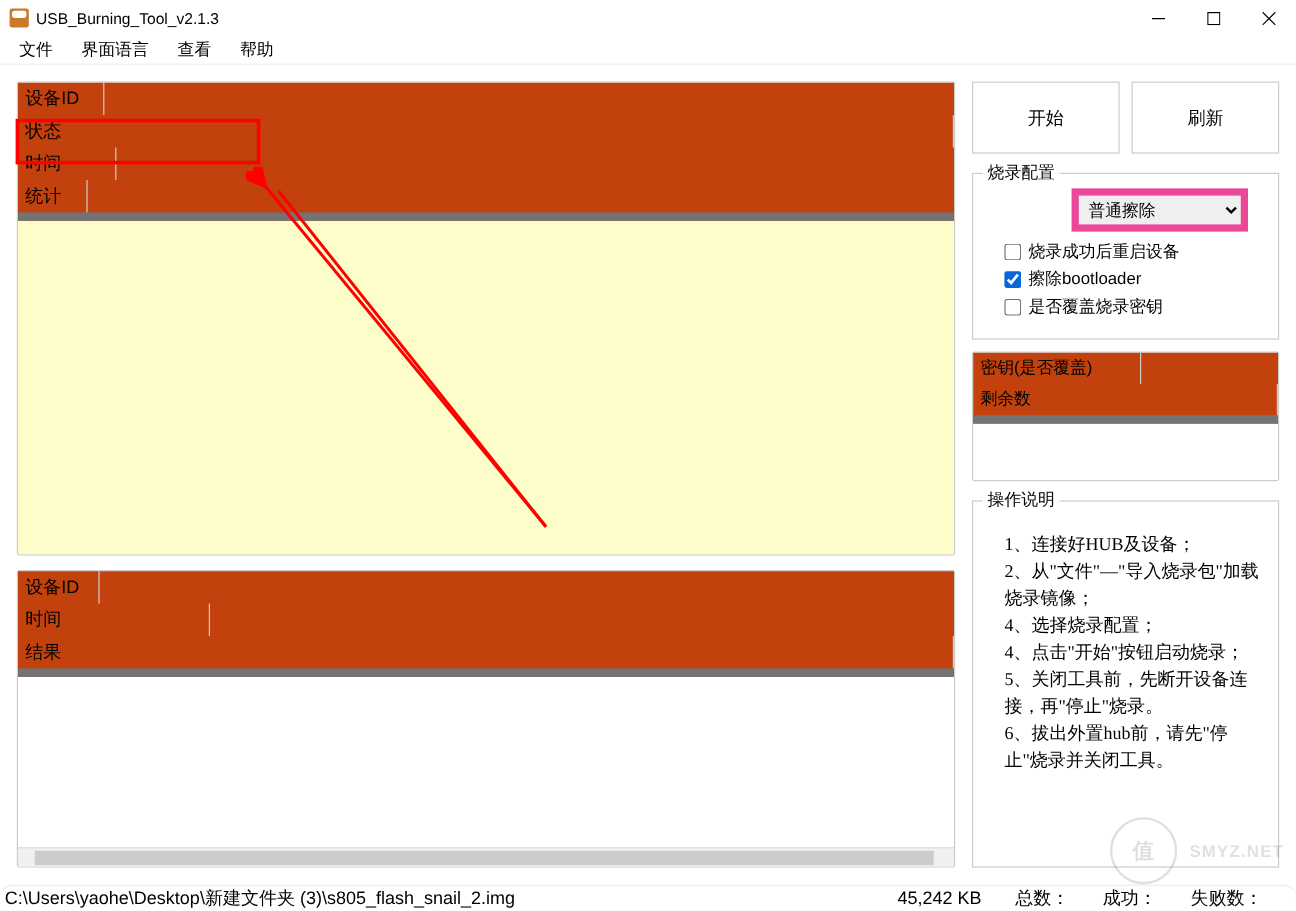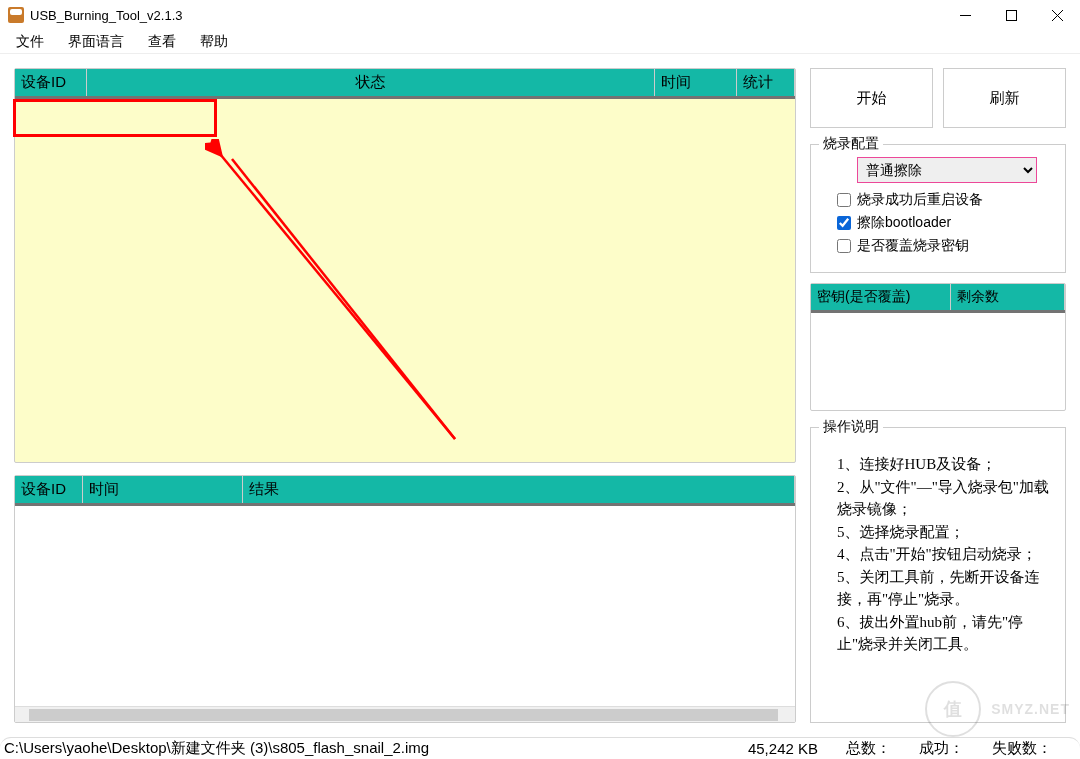--- a/index.html
+++ b/index.html
@@ -10,24 +10,24 @@
 .titlebar .title { font-size: 13px; }
 .titlebar .win-controls { margin-left: auto; display: flex; }
 .titlebar .win-controls > div { width: 46px; height: 30px; display: flex; align-items: center; justify-content: center; cursor: pointer; }
 .win-controls svg { stroke: #000; stroke-width: 1; fill: none; }
 .menubar { height: 24px; display: flex; align-items: center; padding-left: 4px; border-bottom: 1px solid #eee; }
 .menubar > div { padding: 2px 12px; font-size: 14px; cursor: pointer; }
 .content { display: flex; padding: 14px; gap: 14px; height: calc(759px - 30px - 24px - 22px); }
 .left-col { flex: 1; display: flex; flex-direction: column; gap: 12px; }
 .panel { border: 1px solid #ccc; border-radius: 2px; }
 .upper-table { flex: 1.5; background: #fdfdc9; position: relative; }
-.table-head { display: flex; background: #14b8a6; border-bottom: 3px solid #737373; }
+.table-head { display: flex; background: #c2410c; border-bottom: 7px solid #737373; flex-direction: column; }
 .table-head > div { padding: 4px 6px; border-right: 1px solid #ccc; font-size: 15px; }
 .col-id { width: 72px; }
-.col-status { flex: 1; text-align: center; }
+.col-status { flex: 1; }
 .col-time { width: 82px; }
 .col-stat { width: 58px; }
 .table-row { display: flex; }
 .table-row > div { padding: 6px 6px; border-right: 1px solid #ccc; border-bottom: 1px solid #ccc; font-size: 15px; }
 .table-row .col-id { background: #fff; }
 .highlight-box { position: absolute; border: 3px solid #ff0000; left: -2px; top: 30px; width: 204px; height: 38px; pointer-events: none; }
 .arrow-svg { position: absolute; left: 190px; top: 70px; pointer-events: none; }
 .lower-wrap { height: 248px; display: flex; flex-direction: column; }
 .lower-table { flex: 1; }
 .lower-table .table-head .col-id2 { width: 68px; }
@@ -36,22 +36,22 @@
 .scroll-strip { height: 16px; background: #f0f0f0; border-top: 1px solid #ddd; position: relative; }
 .scroll-thumb { position: absolute; left: 14px; top: 2px; height: 12px; width: 96%; background: #ccc; border-radius: 0; }
 .right-col { width: 256px; display: flex; flex-direction: column; gap: 10px; }
 .btn-row { display: flex; gap: 10px; }
 .big-btn { flex: 1; height: 60px; border: 1px solid #ccc; background: #fff; display: flex; align-items: center; justify-content: center; cursor: pointer; font-size: 15px; }
 .group { border: 1px solid #ccc; padding: 8px 10px 12px 26px; position: relative; margin-top: 6px; }
 .group-title { position: absolute; top: -10px; left: 8px; background: #fff; padding: 0 4px; font-size: 14px; }
 .cb-row { display: flex; align-items: center; gap: 6px; margin: 5px 0; font-size: 14px; }
 .cb-row input[type=checkbox] { width: 14px; height: 14px; accent-color: #0a66d8; cursor: pointer; }
 .select-wrap { margin: 4px 0 8px 20px; }
-.select-wrap select { width: 180px; padding: 3px 4px; border: 1px solid #ec4899; font-size: 14px; cursor: pointer; font-family: inherit; }
-.key-table { height: 128px; }
+.select-wrap select { width: 147px; padding: 3px 4px; border: 6px solid #ec4899; font-size: 14px; cursor: pointer; font-family: inherit; margin-left: 36px; }
+.key-table { height: 108px; }
 .key-table .table-head > div { font-size: 14px; }
 .key-table .col-key { width: 140px; }
 .key-table .col-rem { flex: 1; }
 .instr { flex: 1; font-family: "SimSun", serif; }
 .instr .group-title { font-family: "Microsoft YaHei", sans-serif; }
 .instr-body { font-size: 15px; line-height: 1.5; padding-top: 2px; margin-top: 15px; }
 .statusbar { position: absolute; left: 0; right: 0; bottom: 0; height: 22px; display: flex; align-items: center; padding-left: 4px; border-top: 1px solid #ddd; font-size: 15px; background: #fff; border-radius: 11px; }
 .statusbar > div { padding-right: 28px; }
 .sb-path { flex: 1.8; }
 .watermark { position: absolute; right: 10px; bottom: 22px; opacity: 0.15; font-size: 14px; font-weight: bold; color: #333; pointer-events: none; letter-spacing: 1px; display: flex; align-items: center; gap: 10px; }
@@ -153,21 +153,21 @@
       <div class="table-head">
         <div class="col-key">密钥(是否覆盖)</div>
         <div class="col-rem">剩余数</div>
       </div>
     </div>
     <div class="group instr">
       <div class="group-title">操作说明</div>
       <div class="instr-body">
         <div>1、连接好HUB及设备；</div>
         <div>2、从"文件"—"导入烧录包"加载烧录镜像；</div>
-        <div>5、选择烧录配置；</div>
+        <div>4、选择烧录配置；</div>
         <div>4、点击"开始"按钮启动烧录；</div>
         <div>5、关闭工具前，先断开设备连接，再"停止"烧录。</div>
         <div>6、拔出外置hub前，请先"停止"烧录并关闭工具。</div>
       </div>
     </div>
   </div>
 </div>
 
 <div class="statusbar">
   <div class="sb-path">C:\Users\yaohe\Desktop\新建文件夹 (3)\s805_flash_snail_2.img</div>

